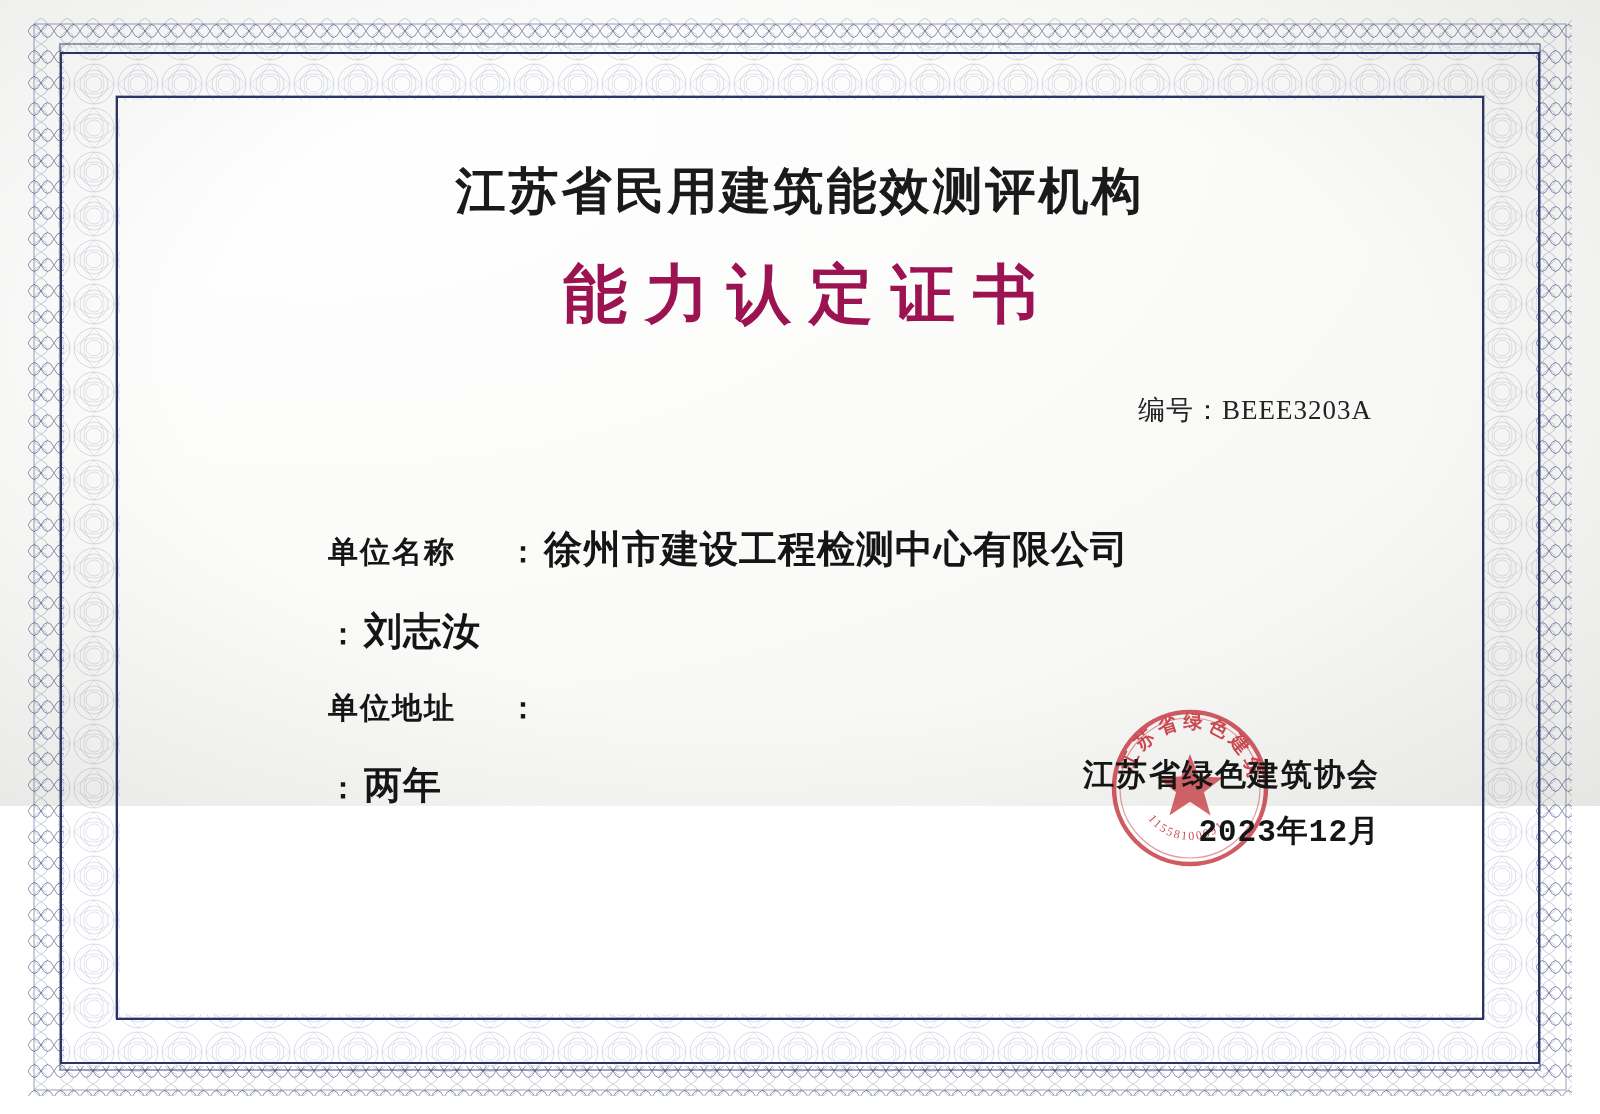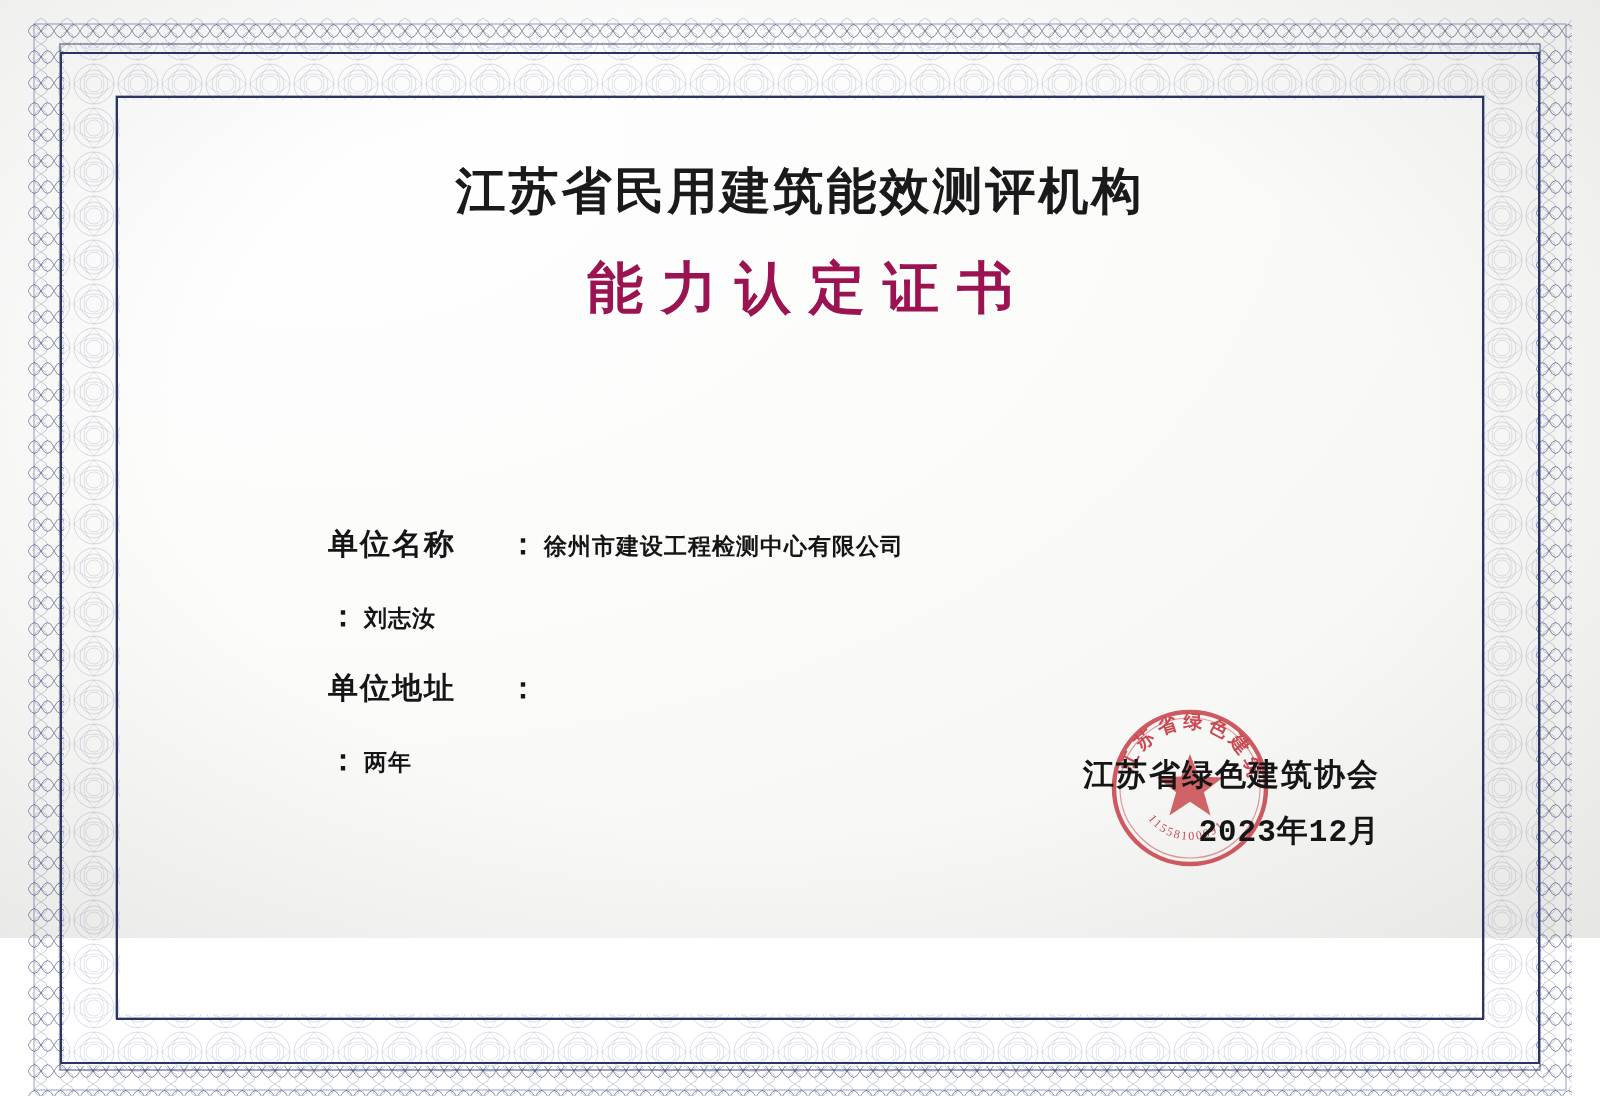--- a/index.html
+++ b/index.html
@@ -11,21 +11,21 @@
     width: 1600px;
     height: 1114px;
     font-family: "Liberation Serif", serif;
     overflow: hidden;
   }
 
   
   #certificate {
     position: relative;
     width: 1600px;
-    height: 938px;
+    height: 806px;
     background:
       radial-gradient(ellipse at 20% 15%, #ffffff 0%, #fbfbfa 45%, #f3f3f1 100%);
     box-sizing: border-box;
   }
   
   #paper-texture {
     position: absolute;
     inset: 0;
     pointer-events: none;
     background:
@@ -88,21 +88,21 @@
   }
 
   .title-sub {
     position: absolute;
     top: 155px;
     left: 0;
     width: 100%;
     text-align: center;
     font-family: "Liberation Serif", serif;
     font-weight: bold;
-    font-size: 56px;
+    font-size: 64px;
     letter-spacing: 18px;
     text-indent: 18px;
     color: #9b1350;
     white-space: nowrap;
   }
 
   .serial {
     position: absolute;
     top: 296px;
     right: 112px;
@@ -137,21 +137,21 @@
   .field-colon {
     font-family: "Liberation Serif", serif;
     font-weight: bold;
     font-size: 30px;
     color: #151515;
     margin-right: 6px;
   }
   .field-value {
     font-family: Liberation Serif, serif;
     font-weight: bold;
-    font-size: 23px;
+    font-size: 38px;
     color: #151515;
     letter-spacing: 1px;
   }
 
   
   .sig-block {
     position: absolute;
     right: 104px;
     bottom: 168px;
     text-align: right;
@@ -238,20 +238,23 @@
 
   <div class="frame-outer"></div>
   <div class="frame-inner"></div>
 
   <div id="content">
 
     <div class="title-main">江苏省民用建筑能效测评机构</div>
 
     <div class="title-sub">能力认定证书</div>
 
+    <div class="serial">
+      <span>编号：</span><span>BEEE3203A</span>
+    </div>
 
     <div class="fields">
 
       <div class="field-row">
         <span class="field-label">单位名称</span>
         <span class="field-colon">：</span>
         <span class="field-value">徐州市建设工程检测中心有限公司</span>
       </div>
 
       <div class="field-row">

